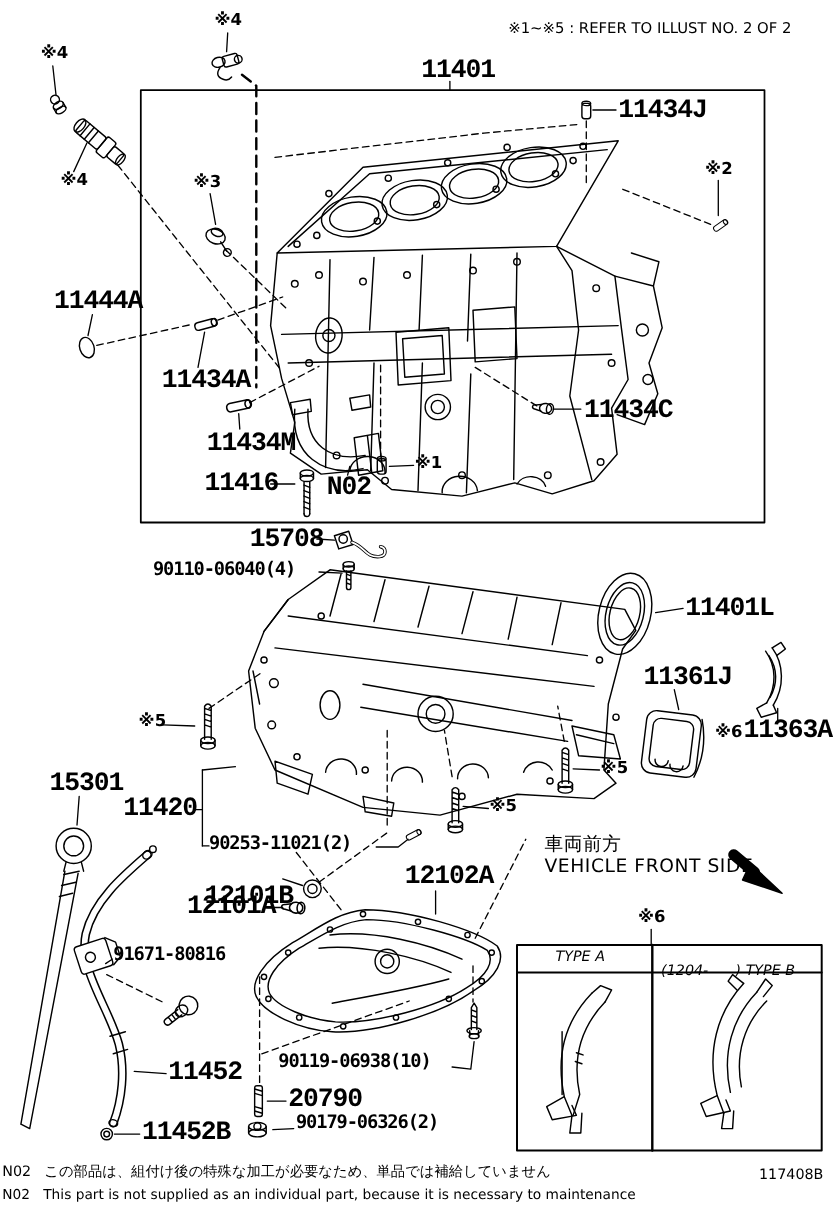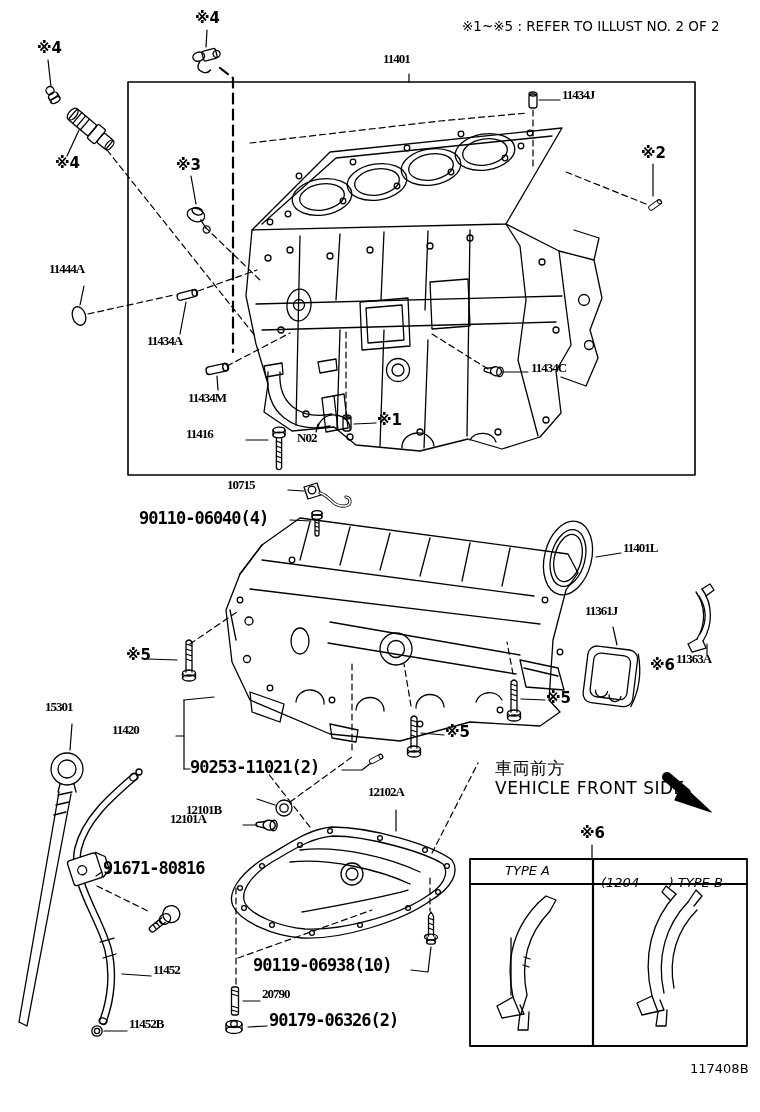--- a/index.html
+++ b/index.html
@@ -1,21 +1,21 @@
 <!DOCTYPE html>
 <html><head>
 <meta charset="utf-8">
 <style>
   html,body{margin:0;padding:0;background:#fff;}
   .stage{position:relative;width:760px;height:1112px;background:#fff;overflow:hidden;
          font-family:"DejaVu Sans","Liberation Sans",sans-serif;color:#000;}
   svg.art{position:absolute;left:0;top:0;}
   .lbl{position:absolute;white-space:pre;line-height:1.05;}
-  .part{font-family:Liberation Serif, serif;font-weight:bold;
-        font-size:13px;letter-spacing:-1px;}
+  .part{font-family:Liberation Mono, monospace;font-weight:bold;
+        font-size:24px;letter-spacing:-1px;}
   .part-sm{font-family:"DejaVu Sans Mono","Liberation Mono",monospace;font-weight:bold;
         font-size:17px;letter-spacing:-1px;}
   .ref{font-family:"DejaVu Sans","Liberation Sans",sans-serif;font-weight:bold;font-size:15px;}
   .note{font-size:13.5px;}
   .dir{font-size:17px;letter-spacing:.5px;}
   .tblhead{font-size:13px;font-style:italic;}
   .foot{position:absolute;font-size:12.5px;white-space:pre;}
   .code{display:inline-block;margin-right:12px;}
   .pre{white-space:pre;margin-top:12px;}
 </style>
@@ -449,21 +449,21 @@
 <div class="lbl ref" style="left:641px;top:146px">※2</div>
 <div class="lbl ref" style="left:176px;top:158px">※3</div>
 <div class="lbl part" style="left:49px;top:262px">11444A</div>
 <div class="lbl part" style="left:147px;top:334px">11434A</div>
 <div class="lbl part" style="left:188px;top:391px">11434M</div>
 <div class="lbl part" style="left:186px;top:427px">11416</div>
 <div class="lbl part" style="left:297px;top:431px">N02</div>
 <div class="lbl part" style="left:531px;top:361px">11434C</div>
 <div class="lbl ref" style="left:377px;top:413px">※1</div>
 
-<div class="lbl part" style="left:227px;top:478px">10715</div>
+<div class="lbl part" style="left:227px;top:478px">15708</div>
 <div class="lbl part-sm" style="left:139px;top:510px">90110-06040(4)</div>
 <div class="lbl part" style="left:623px;top:541px">11401L</div>
 <div class="lbl part" style="left:585px;top:604px">11361J</div>
 <div class="lbl ref" style="left:650px;top:658px">※6</div>
 <div class="lbl part" style="left:676px;top:652px">11363A</div>
 <div class="lbl ref" style="left:126px;top:648px">※5</div>
 
 <div class="lbl part" style="left:45px;top:700px">15301</div>
 <div class="lbl part" style="left:112px;top:723px">11420</div>
 <div class="lbl part-sm" style="left:190px;top:759px">90253-11021(2)</div>
@@ -480,15 +480,17 @@
 <div class="lbl part" style="left:262px;top:987px">20790</div>
 <div class="lbl part-sm" style="left:269px;top:1012px">90179-06326(2)</div>
 
 <div class="lbl dir" style="left:495px;top:760px">車両前方</div>
 <div class="lbl dir" style="left:495px;top:780px">VEHICLE FRONT SIDE</div>
 
 <div class="lbl ref" style="left:580px;top:826px">※6</div>
 <div class="lbl tblhead" style="left:505px;top:864px">TYPE A</div>
 <div class="lbl tblhead pre" style="left:601px;top:864px">(1204-      ) TYPE B</div>
 
+<div class="foot" style="left:2px;top:1056px;font-size:13px"><span class="code">N02</span><span>この部品は、組付け後の特殊な加工が必要なため、単品では補給していません</span></div>
+<div class="foot" style="left:2px;top:1078px"><span class="code">N02</span><span>This part is not supplied as an individual part, because it is necessary to maintenance</span></div>
 <div class="foot" style="left:690px;top:1061px;font-size:13px">117408B</div>
 
 </div>
 
 </body></html>

